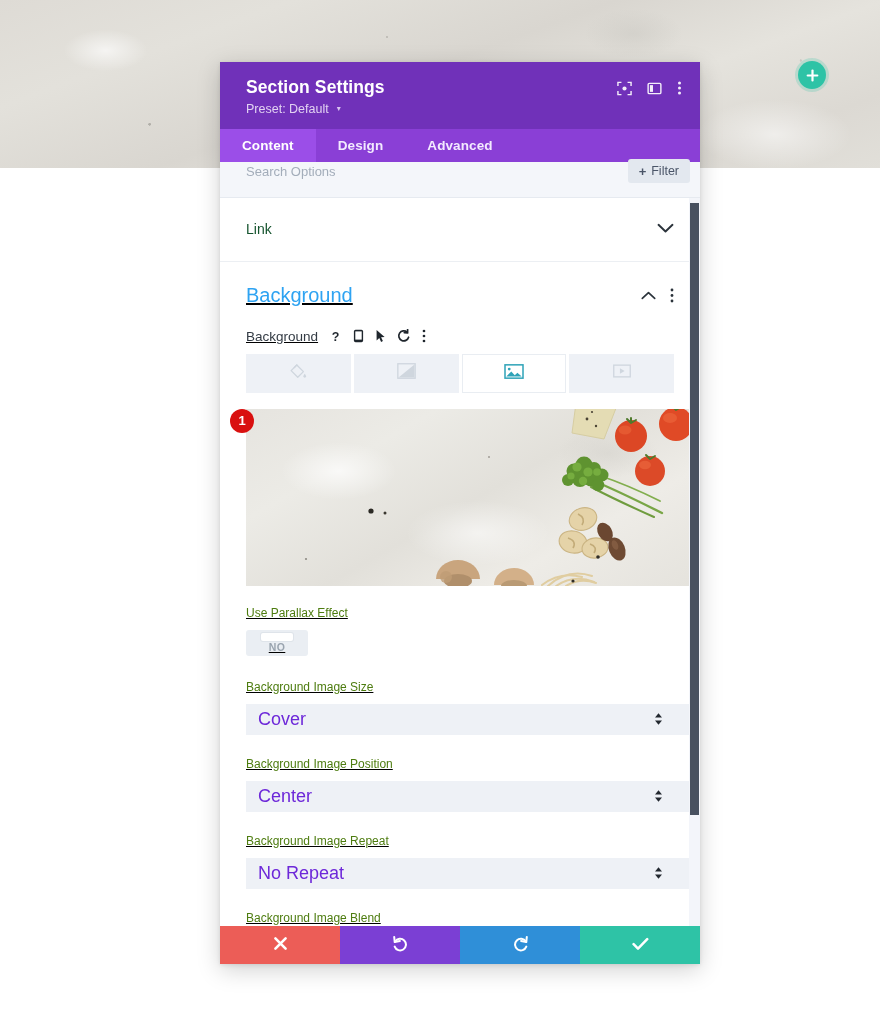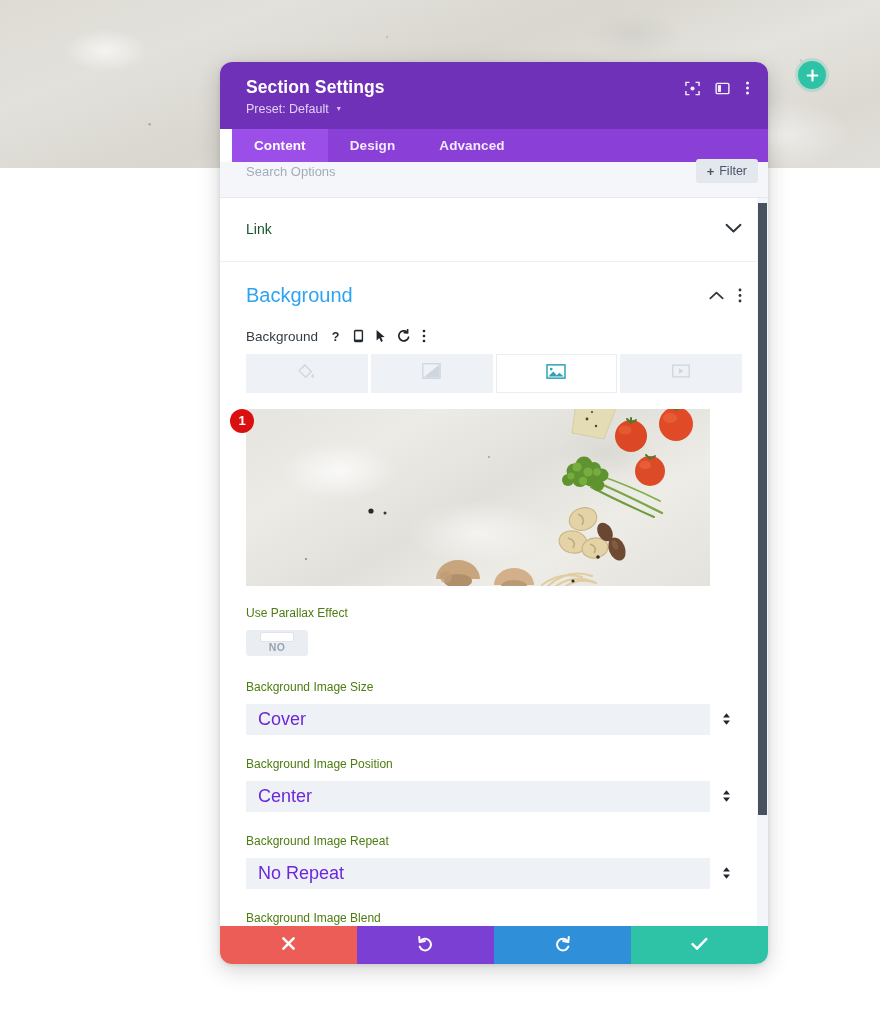--- a/index.html
+++ b/index.html
@@ -40,26 +40,25 @@
     background: #2ec3a6;
     display: flex; align-items: center; justify-content: center;
     box-shadow: 0 0 0 3px rgba(46,195,166,.22);
     cursor: pointer; border: none;
   }
   #add-fab svg { display: block; }
 
   
   #modal {
     position: absolute; left: 220px; top: 62px;
-    width: 548px; height: 902px;
+    width: 480px; height: 902px;
     background: #ffffff;
     box-shadow: 0 6px 22px rgba(0,0,0,.18), 0 1px 4px rgba(0,0,0,.10);
     display: flex; flex-direction: column;
     overflow: hidden;
-    border-radius: 12px;
   }
 
   
   .modal-header {
     background: #7031b9; color: #fff;
     padding: 15px 18px 12px 26px;
     display: flex; align-items: flex-start; justify-content: space-between;
     flex: 0 0 auto;
   }
   .title-block { line-height: 1.15; }
@@ -69,21 +68,21 @@
   .preset-row {
     margin-top: 5px; font-size: 12.5px; color: #e2d2f2;
     display: flex; align-items: center; gap: 8px; cursor: pointer;
   }
   .preset-caret { font-size: 8px; line-height: 1; color: #d9c4f0; }
   .header-icons { display: flex; align-items: center; gap: 15px; padding-top: 3px; }
   .hdr-icon { cursor: pointer; display: flex; opacity: .92; }
 
   
   .modal-tabs {
-    background: #8a3fd6; display: flex; flex: 0 0 auto; height: 33px; margin-left: 12px;
+    background: #8a3fd6; display: flex; flex: 0 0 auto; height: 33px;
   }
   .tab {
     padding: 0 22px; height: 33px; display: flex; align-items: center;
     font-size: 13.5px; font-weight: bold; color: #f3eaff; cursor: pointer;
     letter-spacing: .1px;
   }
   .tab.active { background: #9b4ee8; color: #ffffff; }
 
   
   .search-bar {
@@ -109,21 +108,21 @@
     flex: 1 1 auto; position: relative; overflow: hidden; background: #fff;
   }
   .body-inner { padding: 0; }
 
   .collapsed-row {
     height: 64px; display: flex; align-items: center; justify-content: space-between;
     padding: 0 26px; border-bottom: 1px solid #eceff3; cursor: pointer;
   }
   .collapsed-label { font-size: 14px; color: #14532d; font-weight: normal; }
 
-  .section-block { padding: 22px 26px 8px 26px; }
+  .section-block { padding: 22px 26px 8px 26px; text-decoration: underline; }
   .section-head {
     display: flex; align-items: center; justify-content: space-between;
     margin-bottom: 22px;
   }
   .section-title { font-size: 20px; color: #2ea3f2; }
   .section-head-icons { display: flex; align-items: center; gap: 14px; }
   .sh-icon { cursor: pointer; display: flex; }
 
   .field-label-row {
     display: flex; align-items: center; gap: 11px; margin-bottom: 10px;

